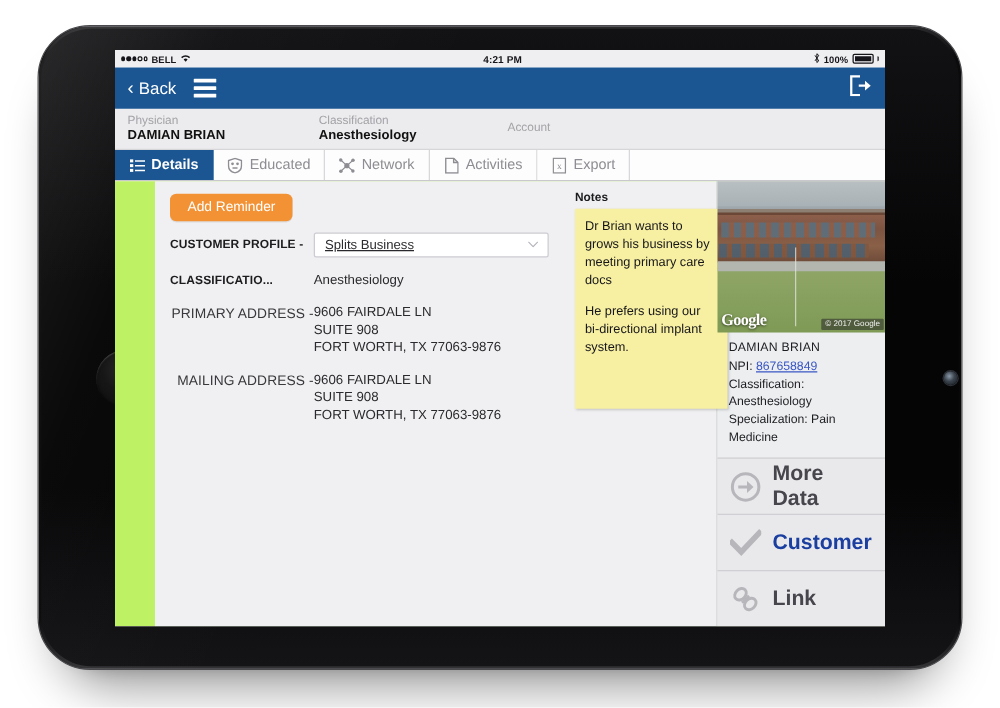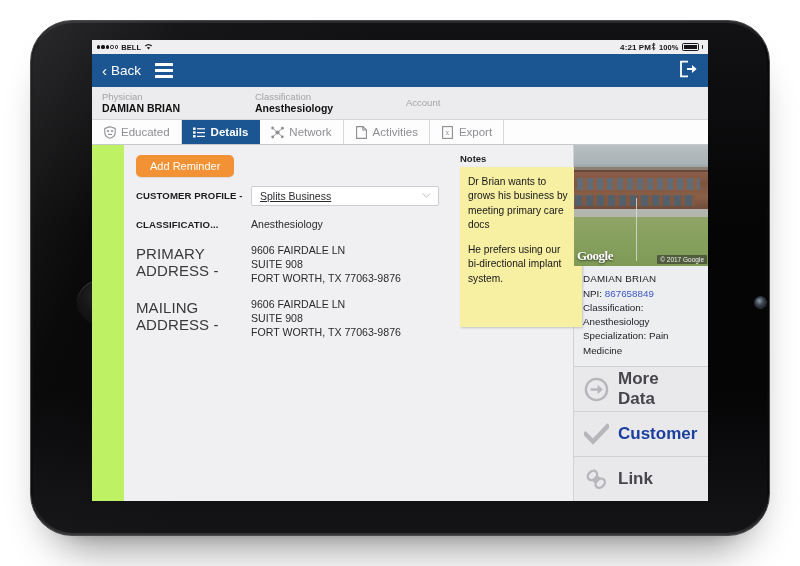--- a/index.html
+++ b/index.html
@@ -60,21 +60,21 @@
   
   .statusbar{
     height:14px; background:#efeff1; display:flex; align-items:center;
     padding:0 5px; font-size:7.5px; color:#15151a; font-weight:bold;
     letter-spacing:.1px;
   }
   .sb-left{ display:flex; align-items:center; gap:3px; }
   .dots{ display:flex; gap:1.3px; align-items:center; }
   .dots i{ width:3.2px; height:3.2px; border-radius:50%; background:#15151a; display:block; }
   .dots i.hollow{ background:transparent; border:.8px solid #15151a; }
-  .sb-center{ flex:1; text-align:right; font-size:8px; }
+  .sb-center{ flex:1; text-align:center; font-size:8px; }
   .sb-right{ display:flex; align-items:center; gap:3px; }
   .batt{ width:17px; height:7.5px; border:1px solid #15151a; border-radius:1.6px; position:relative; }
   .batt::after{ content:""; position:absolute; left:1px; top:1px; bottom:1px; right:1px; background:#15151a; }
   .batt-nub{ width:1.4px; height:3.4px; background:#15151a; border-radius:0 1px 1px 0; }
 
   
   .navbar{
     height:33px; background:#1b5693; display:flex; align-items:center;
     padding:0 10px; color:#fff; position:relative;
   }
@@ -111,21 +111,21 @@
   .left-inner{ padding:0 12px; }
 
   .btn-reminder{
     background:#f29234; color:#fff; border:none; border-radius:5px;
     font-size:11px; padding:5px 14px; cursor:pointer; font-family:inherit;
     box-shadow: 0 1px 0 rgba(0,0,0,.08);
   }
 
   .frow{ display:flex; margin-top:9px; align-items:flex-start; }
   .fkey{ width:115px; flex:0 0 115px; font-size:9.6px; font-weight:bold; color:#1c1c1f; letter-spacing:.1px; padding-top:4px; }
-  .fkey.norm{ font-weight:normal; color:#39393d; font-size:15px; }
+  .fkey.norm{ font-weight:normal; color:#39393d; font-size:11px;text-align:right; }
   .fval{ font-size:10.6px; color:#2a2a2e; padding-top:3px; line-height:1.32; }
   .select{
     flex:1; max-width:188px; height:20px; background:#fff; border:1px solid #ccccd2;
     border-radius:2px; display:flex; align-items:center; padding:0 8px;
     font-size:10.5px; color:#2a2a2e; position:relative; cursor:pointer;text-decoration:underline;
   }
   .select .caret{ position:absolute; right:7px; top:6px; width:9px; height:5px; }
 
   
   .notes{ position:absolute; left:336px; top:8px; width:122px; }
@@ -166,21 +166,21 @@
     color:#fff; letter-spacing:-.5px; text-shadow:0 1px 2px rgba(0,0,0,.65);
     font-family:"Liberation Serif", serif;
   }
   .street .gattrib{
     position:absolute; right:1px; bottom:2px; font-size:6.5px; color:#f0f0f0;
     background:rgba(40,40,40,.55); padding:1px 3px; border-radius:1px;
   }
 
   .railinfo{ padding:6px 8px 8px 9px; font-size:9.8px; color:#1d1d21; line-height:1.46; background:#eceef0; }
   .railinfo .name{ letter-spacing:.2px; }
-  .npi-link{ color:#3a57c4; cursor:pointer; }
+  .npi-link{ color:#3a57c4; text-decoration:underline; cursor:pointer; }
 
   .rail-actions{ margin-top:auto; }
   .raction{
     display:flex; align-items:center; gap:9px; height:45px; padding:0 9px;
     border-top:1px solid #cfcfd4; background:#e9e9eb; cursor:pointer;
     font-size:17px; font-weight:bold; color:#46464c;
   }
   .raction.primary{ color:#1b3fa0; }
   .raction .rico{ width:26px; height:26px; flex:0 0 26px; display:flex; align-items:center; justify-content:center; }
   .rail-spacer{ flex:1; background:#eceef0; }
@@ -257,45 +257,45 @@
         <span class="lbl">Classification</span>
         <span class="val">Anesthesiology</span>
       </div>
       <div class="recfield rf-3">
         <span class="lbl">Account</span>
         <span class="val"></span>
       </div>
     </div>
 
     <div class="tabs">
-
-      <div class="tab">
-        <span class="ico">
-          <svg width="12" height="13" viewBox="0 0 12 13">
-            <path d="M6 .7 11.2 2.4v4.2C11.2 9.6 8.9 11.6 6 12.3 3.1 11.6.8 9.6.8 6.6V2.4z" fill="none" stroke="#8d8d93" stroke-width="1.1"></path>
-            <circle cx="4" cy="5" r="1.1" fill="#8d8d93"></circle>
-              <circle cx="8" cy="5" r="1.1" fill="#8d8d93"></circle>
-            <path d="M4 8.4h4" stroke="#8d8d93" stroke-width="1.1"></path>
-          </svg>
-        </span>
-        <span>Educated</span>
-      </div>
 
       <div class="tab active">
         <span class="ico">
           <svg width="12" height="11" viewBox="0 0 12 11">
             <rect x="0" y="0.5" width="2.6" height="2.4" fill="#fff"></rect>
               <rect x="4" y="1.2" width="8" height="1.2" fill="#fff"></rect>
             <rect x="0" y="4.3" width="2.6" height="2.4" fill="#fff"></rect>
               <rect x="4" y="5" width="8" height="1.2" fill="#fff"></rect>
             <rect x="0" y="8.1" width="2.6" height="2.4" fill="#fff"></rect>
               <rect x="4" y="8.8" width="8" height="1.2" fill="#fff"></rect>
           </svg>
         </span>
         <span>Details</span>
+      </div>
+
+      <div class="tab">
+        <span class="ico">
+          <svg width="12" height="13" viewBox="0 0 12 13">
+            <path d="M6 .7 11.2 2.4v4.2C11.2 9.6 8.9 11.6 6 12.3 3.1 11.6.8 9.6.8 6.6V2.4z" fill="none" stroke="#8d8d93" stroke-width="1.1"></path>
+            <circle cx="4" cy="5" r="1.1" fill="#8d8d93"></circle>
+              <circle cx="8" cy="5" r="1.1" fill="#8d8d93"></circle>
+            <path d="M4 8.4h4" stroke="#8d8d93" stroke-width="1.1"></path>
+          </svg>
+        </span>
+        <span>Educated</span>
       </div>
 
       <div class="tab">
         <span class="ico">
           <svg width="13" height="13" viewBox="0 0 13 13">
             <circle cx="6.5" cy="6.5" r="2.1" fill="#8d8d93"></circle>
             <circle cx="1.6" cy="2" r="1.4" fill="#8d8d93"></circle>
               <circle cx="11.4" cy="2.2" r="1.4" fill="#8d8d93"></circle>
             <circle cx="1.7" cy="11" r="1.4" fill="#8d8d93"></circle>
               <circle cx="11.3" cy="10.8" r="1.4" fill="#8d8d93"></circle>

